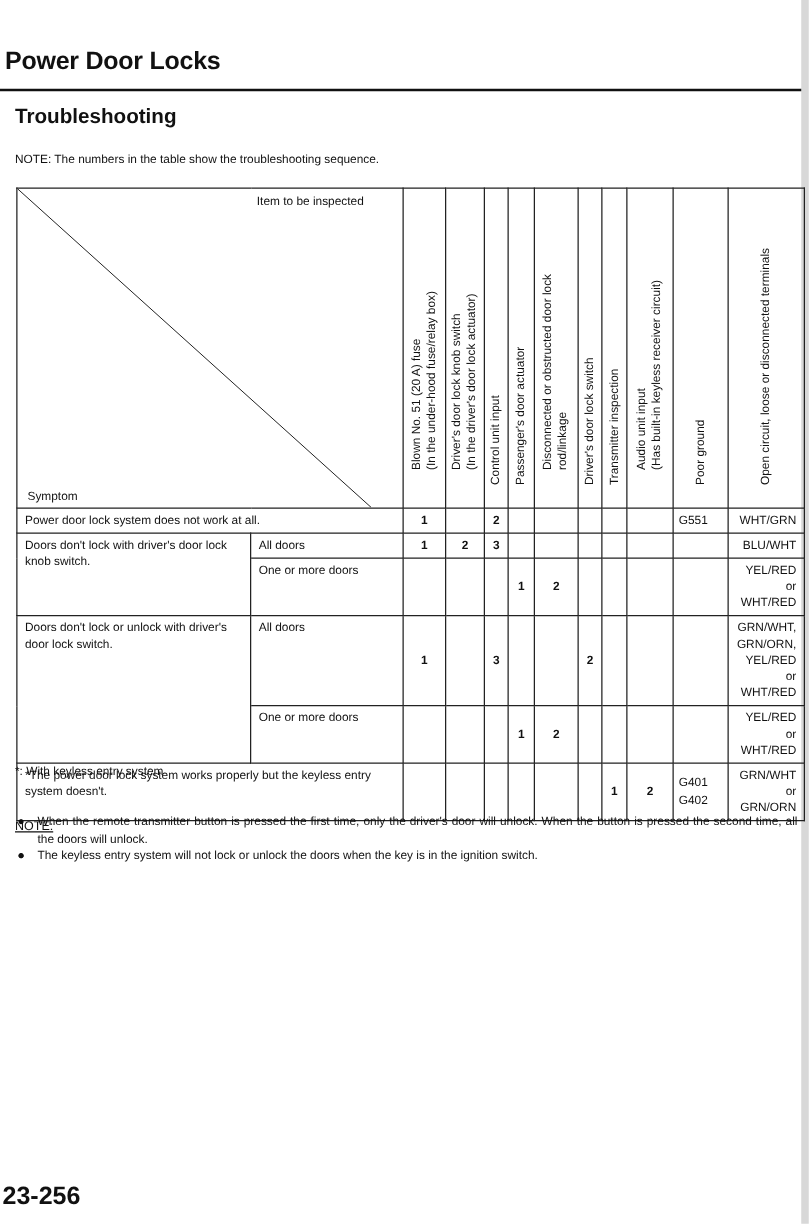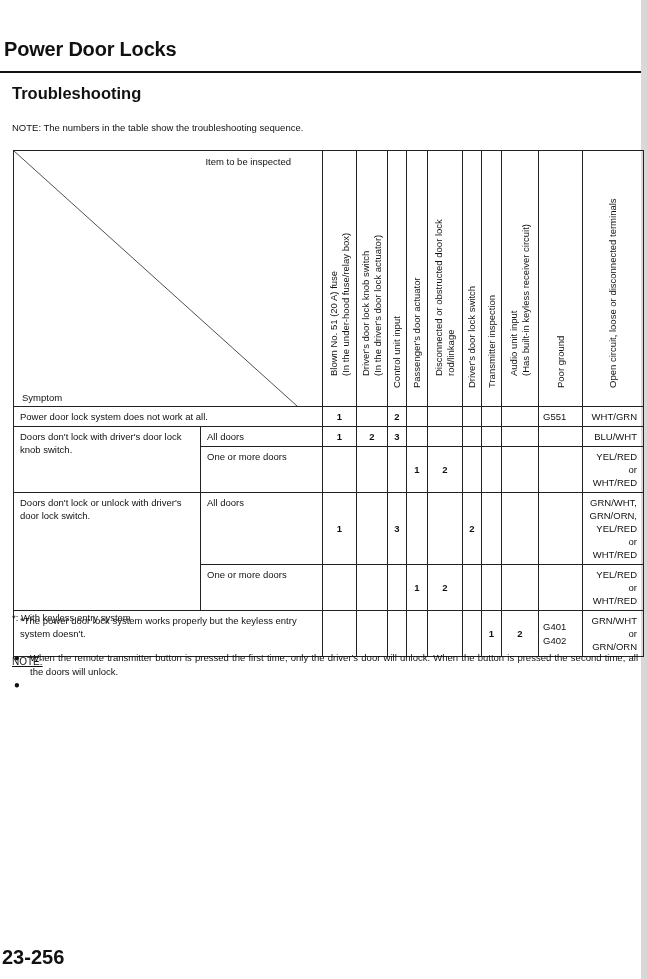--- a/index.html
+++ b/index.html
@@ -190,16 +190,16 @@
         <td class="wire">GRN/WHT or GRN/ORN</td>
       </tr>
     </tbody>
 </table>
 
 <div class="footnote">*: With keyless entry system</div>
 <div class="notes-label">NOTE:</div>
 <ul class="notes">
   <li><span class="bullet">●</span><span>When the remote transmitter button is pressed the first time, only the driver's door will unlock. When the button is pressed the second time, all the doors will unlock.</span></li>
   <li><span class="bullet">●</span></li>
-  <li><span class="bullet">●</span></li>
+  <li><span class="bullet">●</span><span>The keyless entry system will not lock or unlock the doors when the key is in the ignition switch.</span></li>
 </ul>
 
 <div class="page-num">23-256</div>
 
 </body></html>

